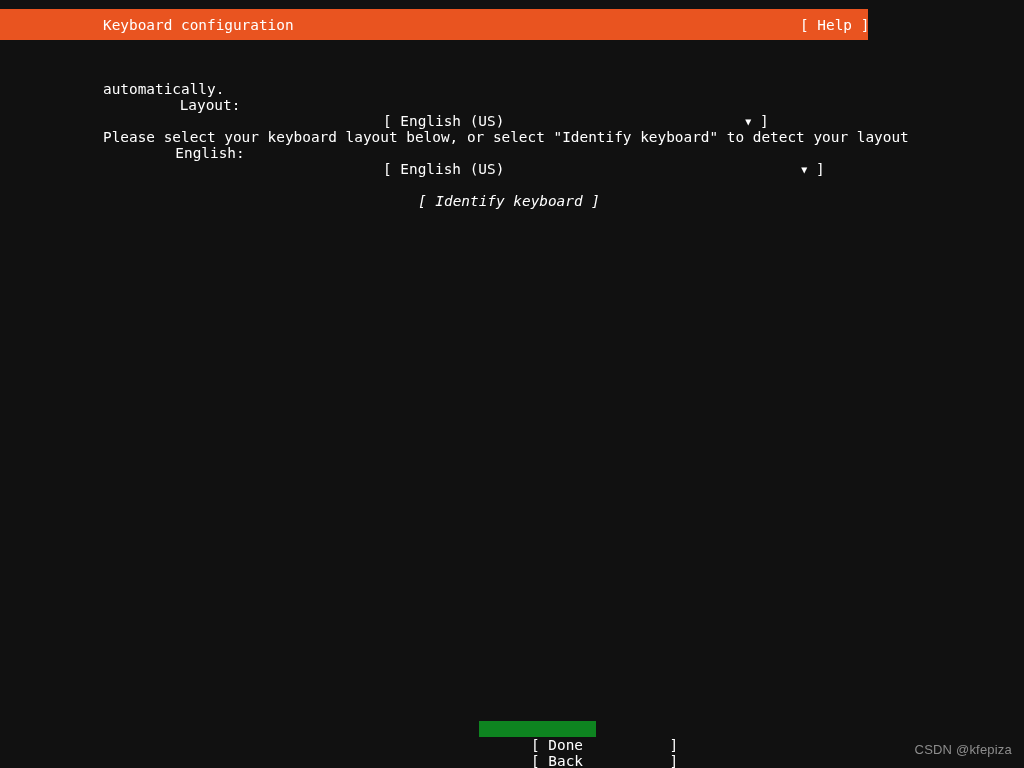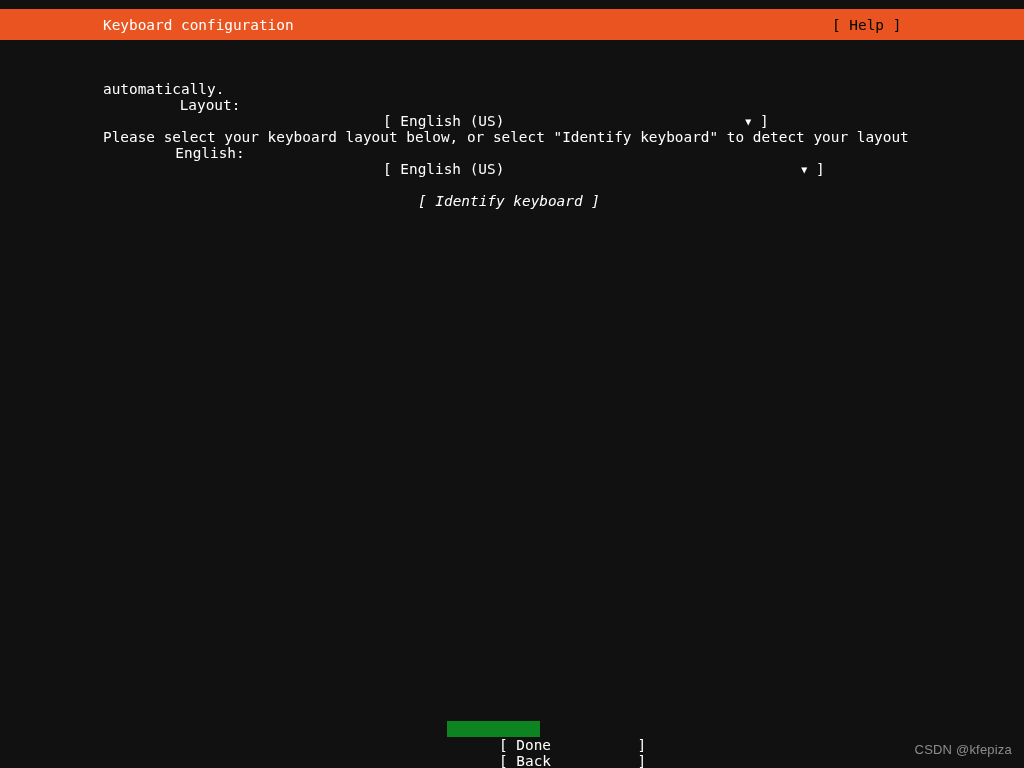--- a/index.html
+++ b/index.html
@@ -34,36 +34,36 @@
     width: 1024px;
     height: 9px;
     background: #111111;
   }
 
   
   .header-bar {
     position: absolute;
     left: 0;
     top: 9px;
-    width: 1024px;
+    width: 868px;
     height: 31px;
     background: #e95420;
   }
   .header-title {
     position: absolute;
     left: 103px;
     top: 8px;
     color: #ffffff;
     white-space: pre;
   }
   .header-help {
     position: absolute;
-    left: 832px;
+    left: 800px;
     top: 8px;
-    color: #000000;
+    color: #ffffff;
     white-space: pre;
     cursor: pointer;
   }
 
   
   .desc {
     position: absolute;
     left: 103px;
     top: 49px;
     width: 860px;
@@ -128,27 +128,28 @@
 
   
   .bottom-buttons {
     position: absolute;
     left: 447px;
     top: 721px;
     width: 113px;
   }
   .btn {
     display: block;
-    width: 93px;
+    width: 117px;
     height: 16px;
     line-height: 16px;
     white-space: pre;
     color: #ffffff;
     background: transparent;
     cursor: pointer;
+    margin-left: 32px;
   }
   .btn.selected {
     background: #0e8420;
     color: #ffffff;
   }
   .btn-inner {
     display: inline-block;
     white-space: pre;
   }
 

